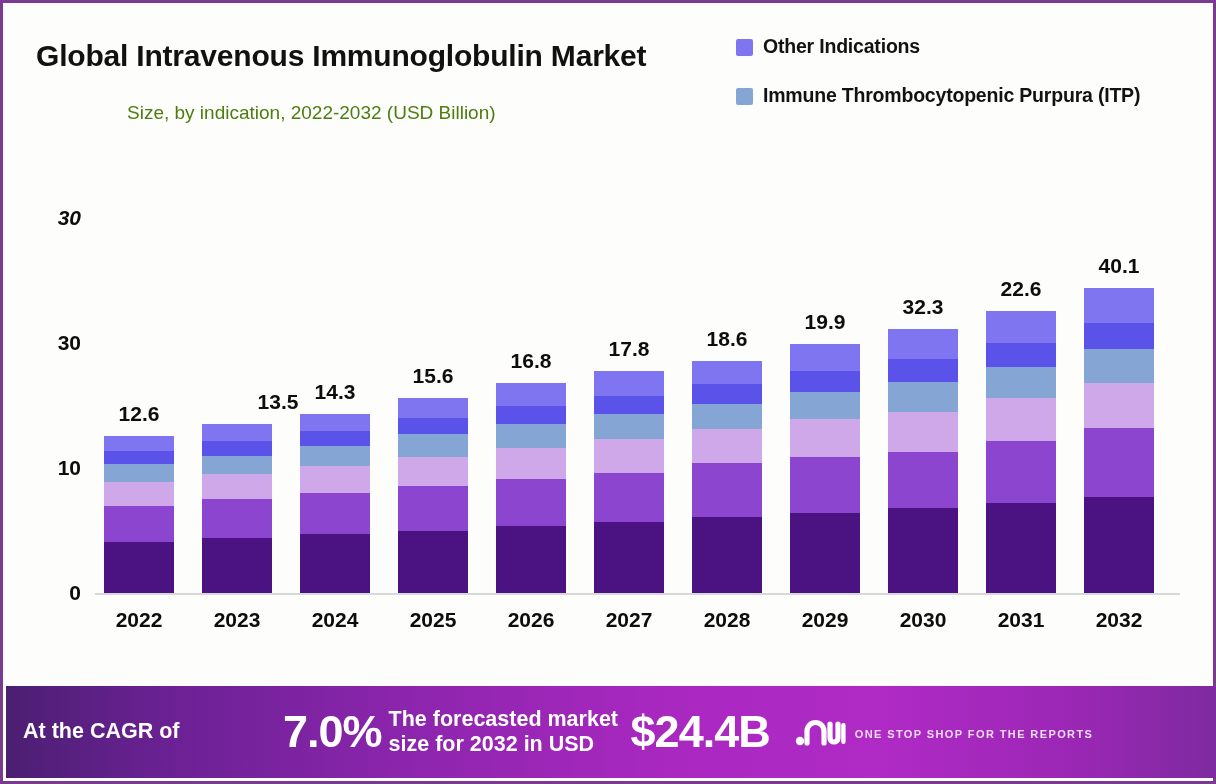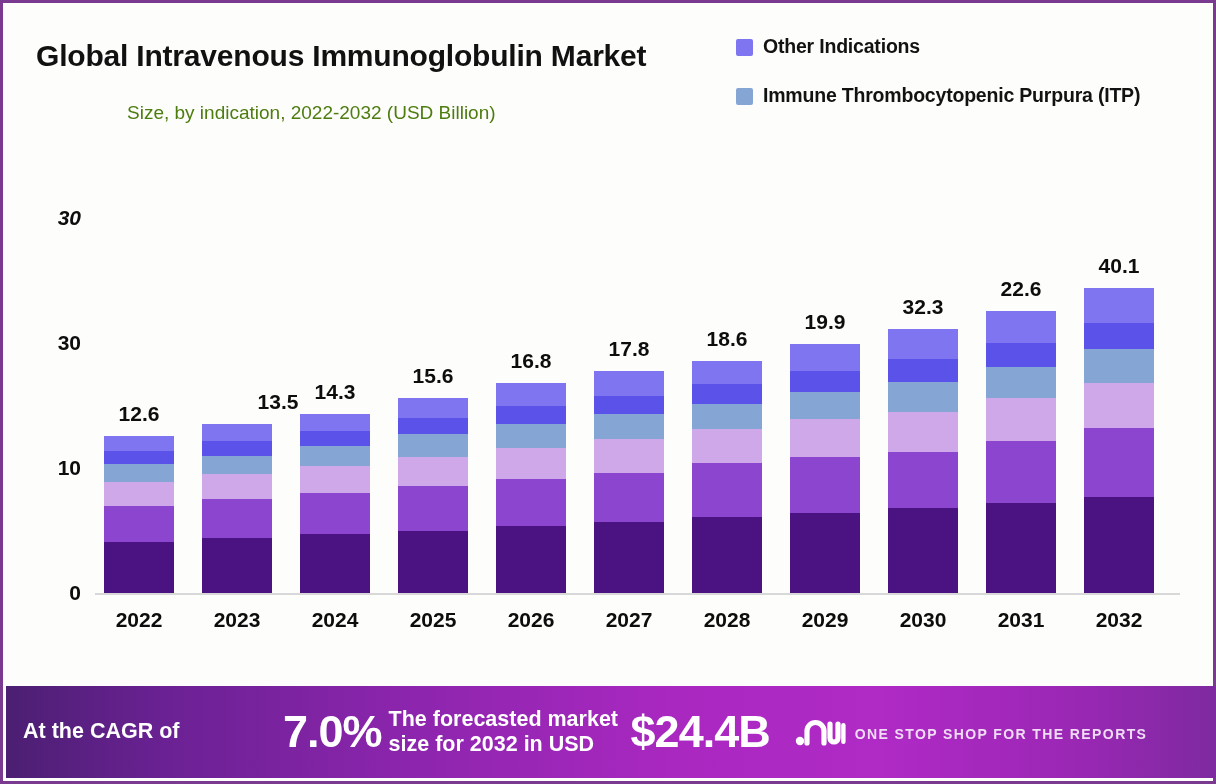--- a/index.html
+++ b/index.html
@@ -89,21 +89,21 @@
     line-height:1.18;margin-left:7px;width:236px;
   }
   #footer-value{
     color:#ffffff;font-size:45px;font-weight:bold;
     margin-left:6px;letter-spacing:-1px;
   }
   #logo{display:flex;align-items:center;margin-left:24px;}
   #logo-mark{margin-right:9px;}
   #logo-text{display:flex;flex-direction:column;line-height:1;}
   #logo-name{color:#ffffff;font-size:33px;font-weight:bold;letter-spacing:-1.2px;}
-  #logo-tag{color:#f0dcf5;font-size:14px;font-weight:bold;letter-spacing:1.4px;margin-top:4px;}
+  #logo-tag{color:#f0dcf5;font-size:11px;font-weight:bold;letter-spacing:1.4px;margin-top:4px;}
 </style>
 </head>
 <body>
 
 <div id="page">
 
   <div id="chart-title">Global Intravenous Immunoglobulin Market</div>
   <div id="chart-subtitle">Size, by indication, 2022-2032 (USD Billion)</div>
 
   <div id="legend">

